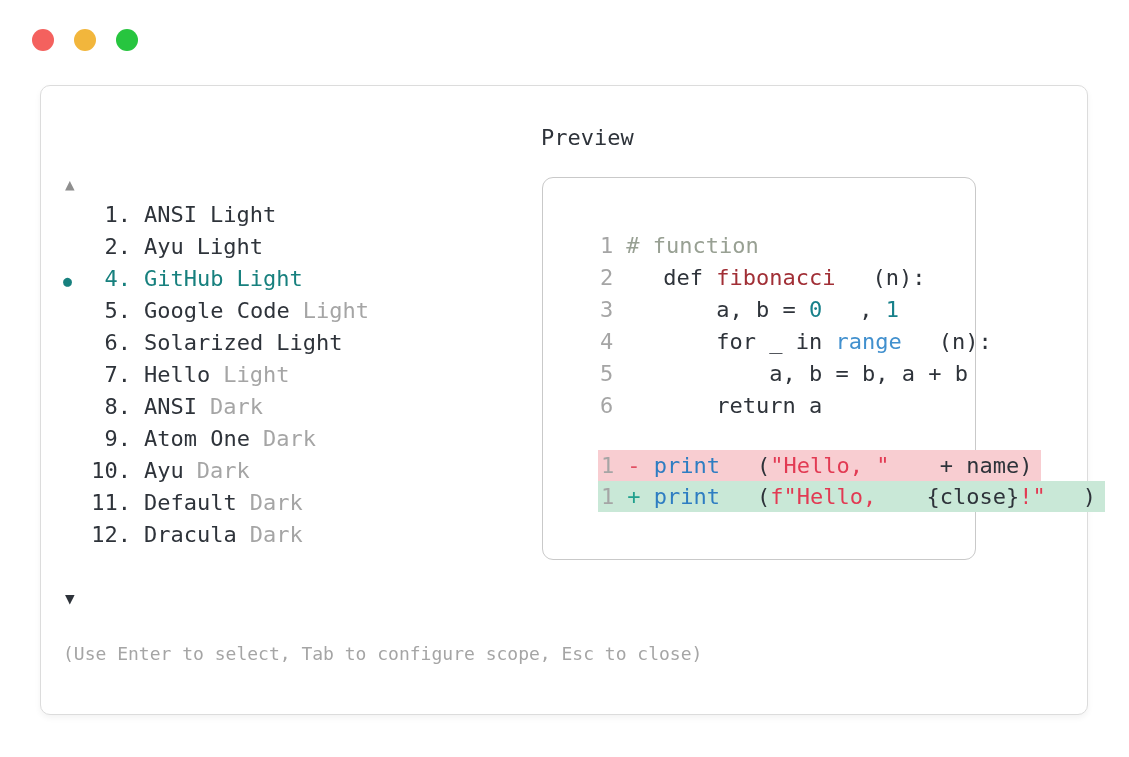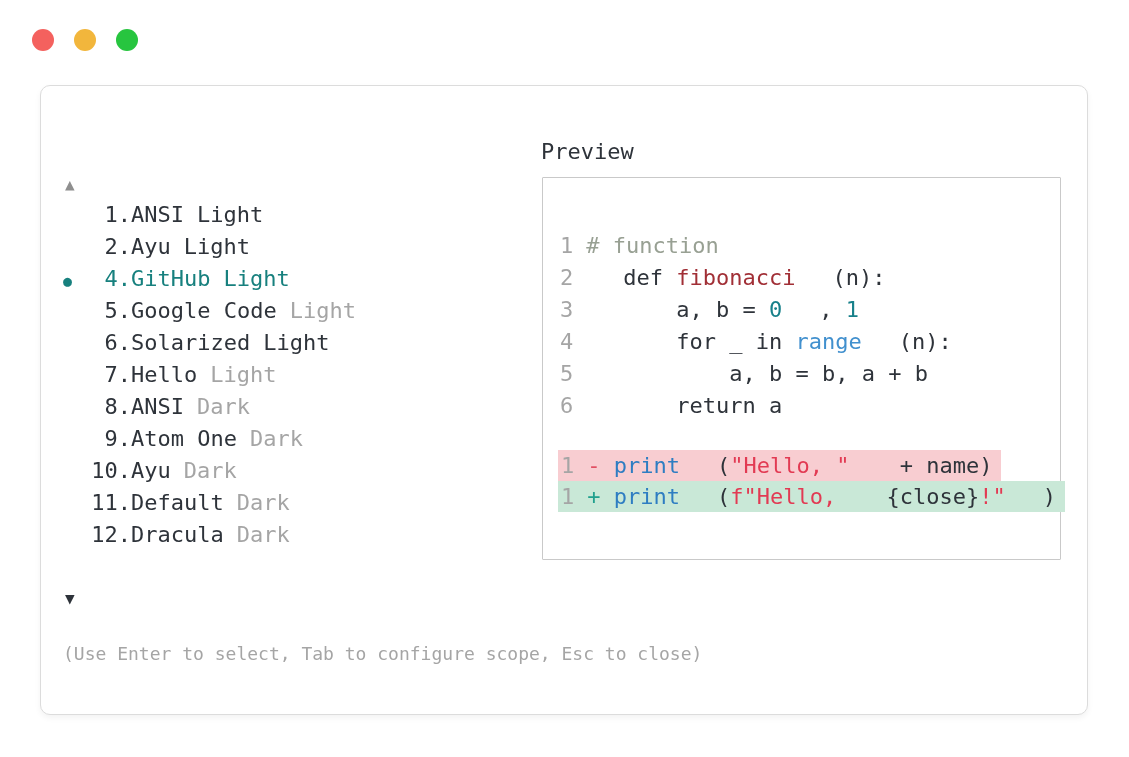--- a/index.html
+++ b/index.html
@@ -19,29 +19,29 @@
     box-shadow:0 3px 6px rgba(0,0,0,0.05);
   }
   .panel *{box-sizing:border-box;}
   .prompt{position:absolute;left:22px;top:49px;font-size:22px;color:var(--text);white-space:pre;}
   .scroll-up{position:absolute;left:24px;top:83px;height:32px;line-height:32px;font-size:16px;color:#8f8f8f;cursor:pointer;}
   .scroll-down{position:absolute;left:24px;top:497px;height:32px;line-height:32px;font-size:16px;color:var(--text);cursor:pointer;}
   .theme-list{position:absolute;left:22px;top:113px;margin:0;padding:0;list-style:none;}
   .theme-list li{height:32px;line-height:32px;font-size:22px;white-space:pre;color:var(--text);cursor:pointer;}
   .theme-list .bullet{display:inline-block;width:28px;font-size:15px;color:var(--accent);}
   .theme-list .num{display:inline-block;width:40px;text-align:right;}
-  .theme-list .name{margin-left:0;}
+  .theme-list .name{margin-left:13px;}
   .theme-list .variant{margin-left:13px;margin-top:24px;}
   .theme-list .variant.muted{color:var(--muted);}
   .theme-list li.selected{color:var(--accent);}
   
-  .preview-label{position:absolute;left:500px;top:53px;font-size:22px;color:var(--text);}
+  .preview-label{position:absolute;left:500px;top:39px;font-size:22px;color:var(--text);}
   .preview-box{
-    position:absolute;left:501px;top:91px;width:519px;height:383px;
-    border:1.5px solid #c9c9c9;border-radius:1px;background:#fff;
+    position:absolute;left:501px;top:91px;width:434px;height:383px;
+    border:1.5px solid #c9c9c9;border-radius:11px;background:#fff;padding-left:40px;
   }
   #code{padding:52px 0 0 17px;}
   .code-line{height:32px;line-height:32px;font-size:22px;white-space:pre;color:var(--text);}
   .lnum{color:var(--muted);margin-right:13px;}
   #diff{margin-top:28px;padding-left:15px;}
   .diff-line{display:table;height:31px;line-height:31px;font-size:22px;white-space:pre;color:var(--text);padding:0 9px 0 3px;}
   .diff-line.removed-bg{background:var(--removed_bg);}
   .diff-line.added-bg{background:var(--added_bg);}
   
   .tok-text{color:var(--text);margin-left:37px;}

